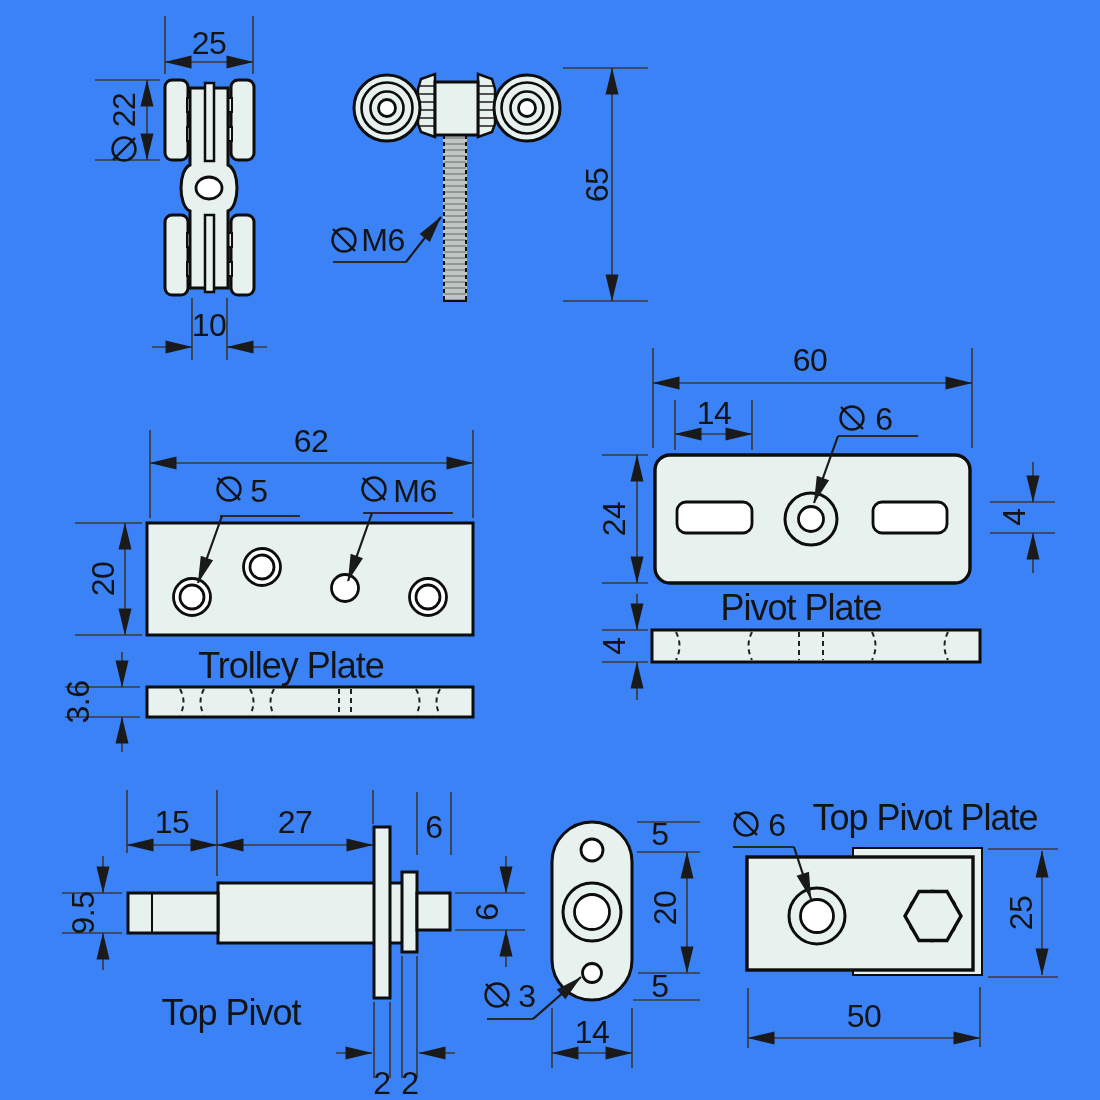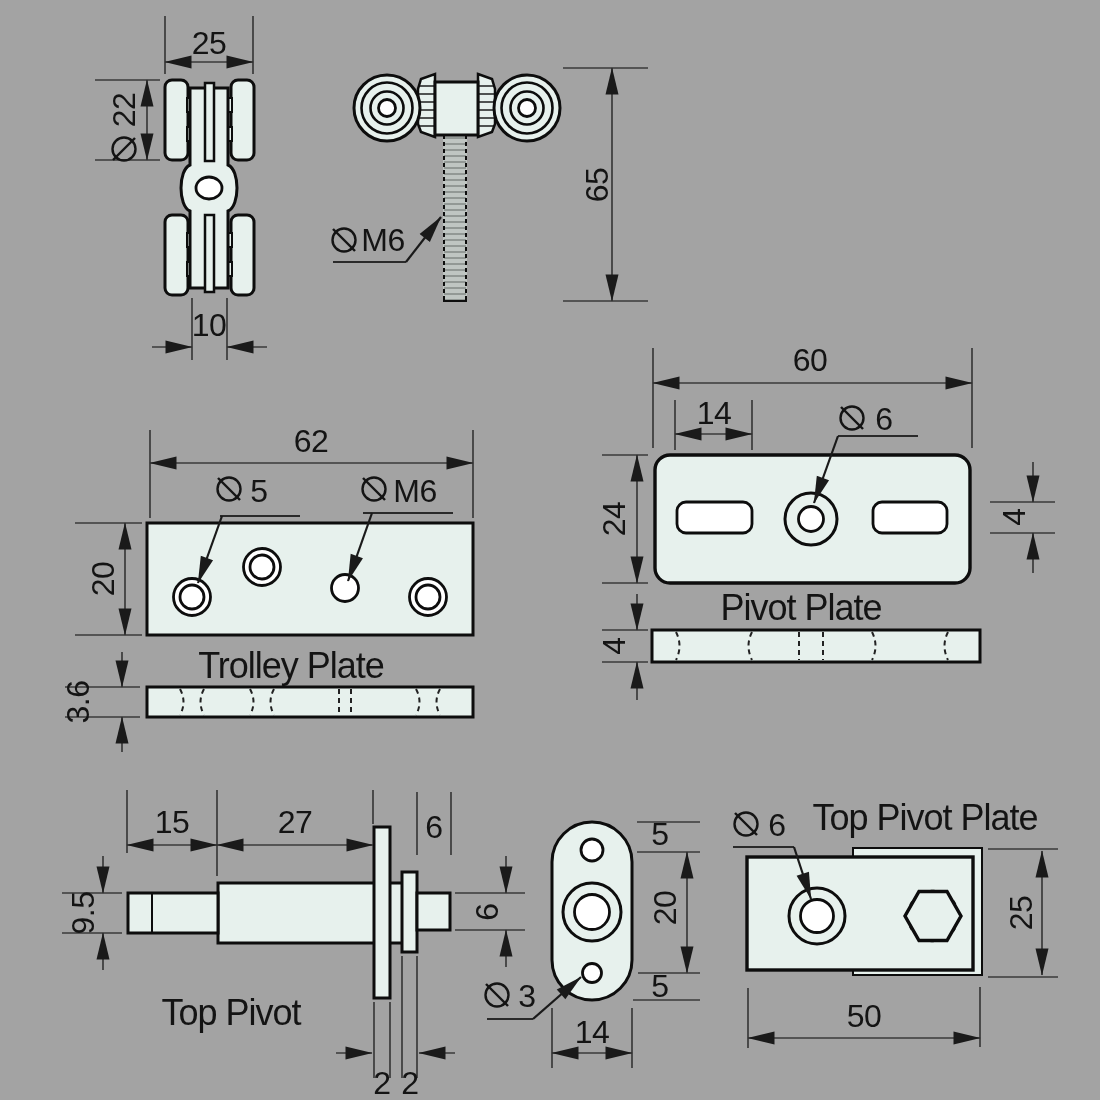--- a/index.html
+++ b/index.html
@@ -1,16 +1,16 @@
 <!DOCTYPE html>
 <html><head>
 <meta charset="utf-8">
 <style>
   html,body{margin:0;padding:0;background:#ffffff;}
-  .stage{width:1100px;height:1100px;position:relative;background:#a3a3a3;}
+  .stage{width:1100px;height:1100px;position:relative;background:#3b82f6;}
   svg{display:block;}
   .dim{font-family:"Liberation Sans",sans-serif;font-size:32px;fill:#141414;letter-spacing:-0.5px;}
   .lbl{font-family:"Liberation Sans",sans-serif;font-size:36px;fill:#141414;letter-spacing:-1px;}
   .ext{stroke:#3a3a3a;stroke-width:1.7;fill:none;}
   .dln{stroke:#3a3a3a;stroke-width:1.7;fill:none;}
   .ldr{stroke:#1a1a1a;stroke-width:2.2;fill:none;}
   .part{fill:#e7f1ed;stroke:#0d0d0d;stroke-width:3;}
   .parth{fill:#e7f1ed;stroke:#0d0d0d;stroke-width:3.4;}
   .partt{fill:#e7f1ed;stroke:#0d0d0d;stroke-width:2;}
   .hole{fill:#ffffff;stroke:#0d0d0d;stroke-width:2.8;}

